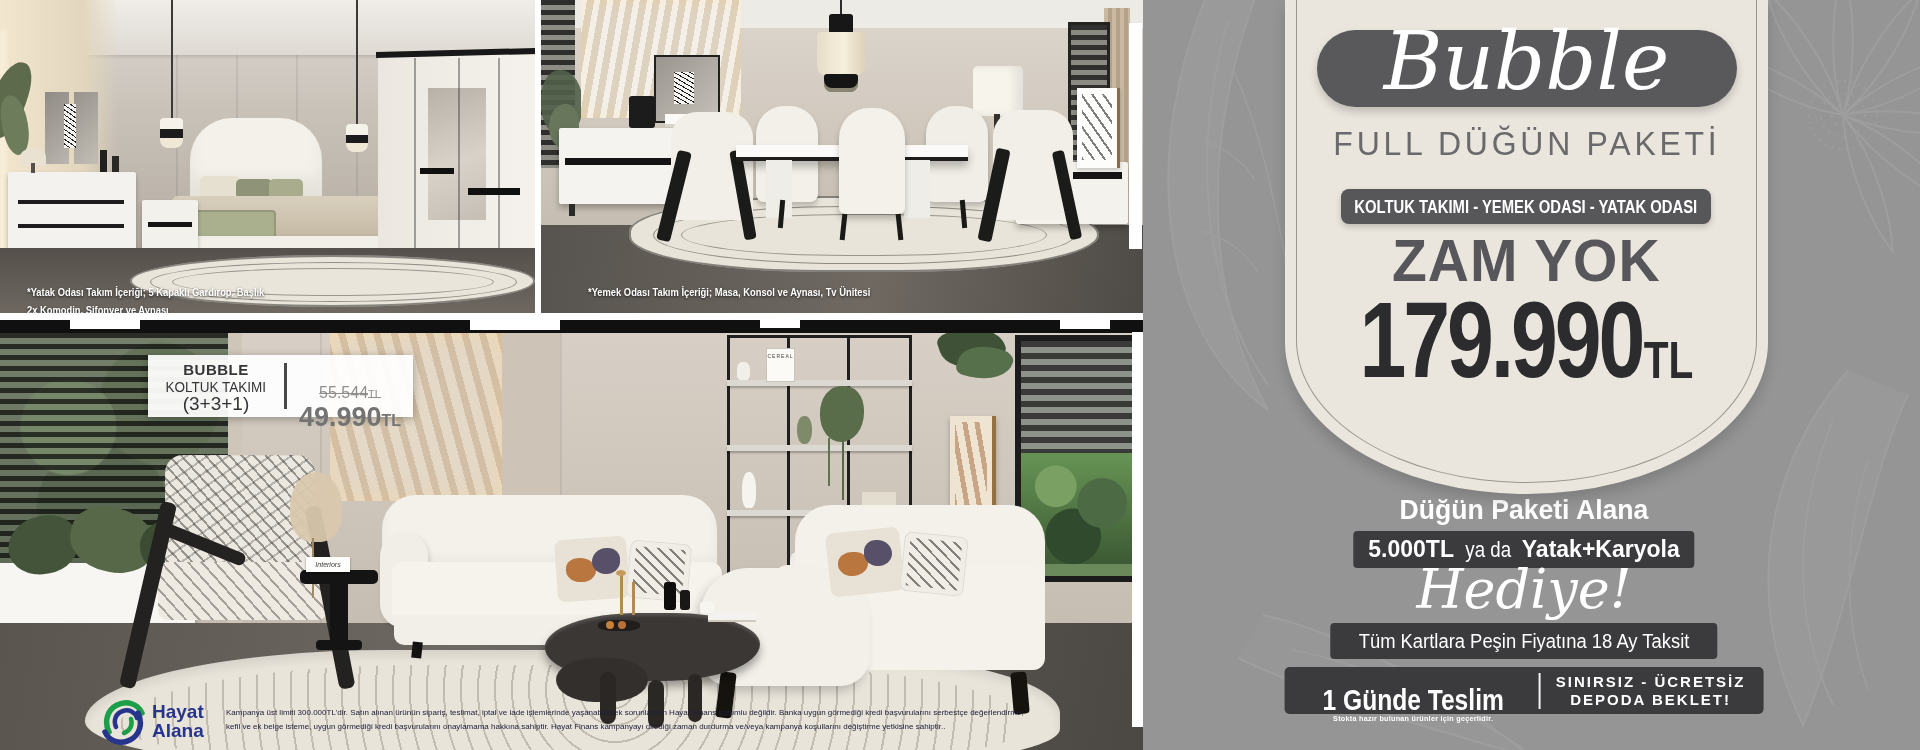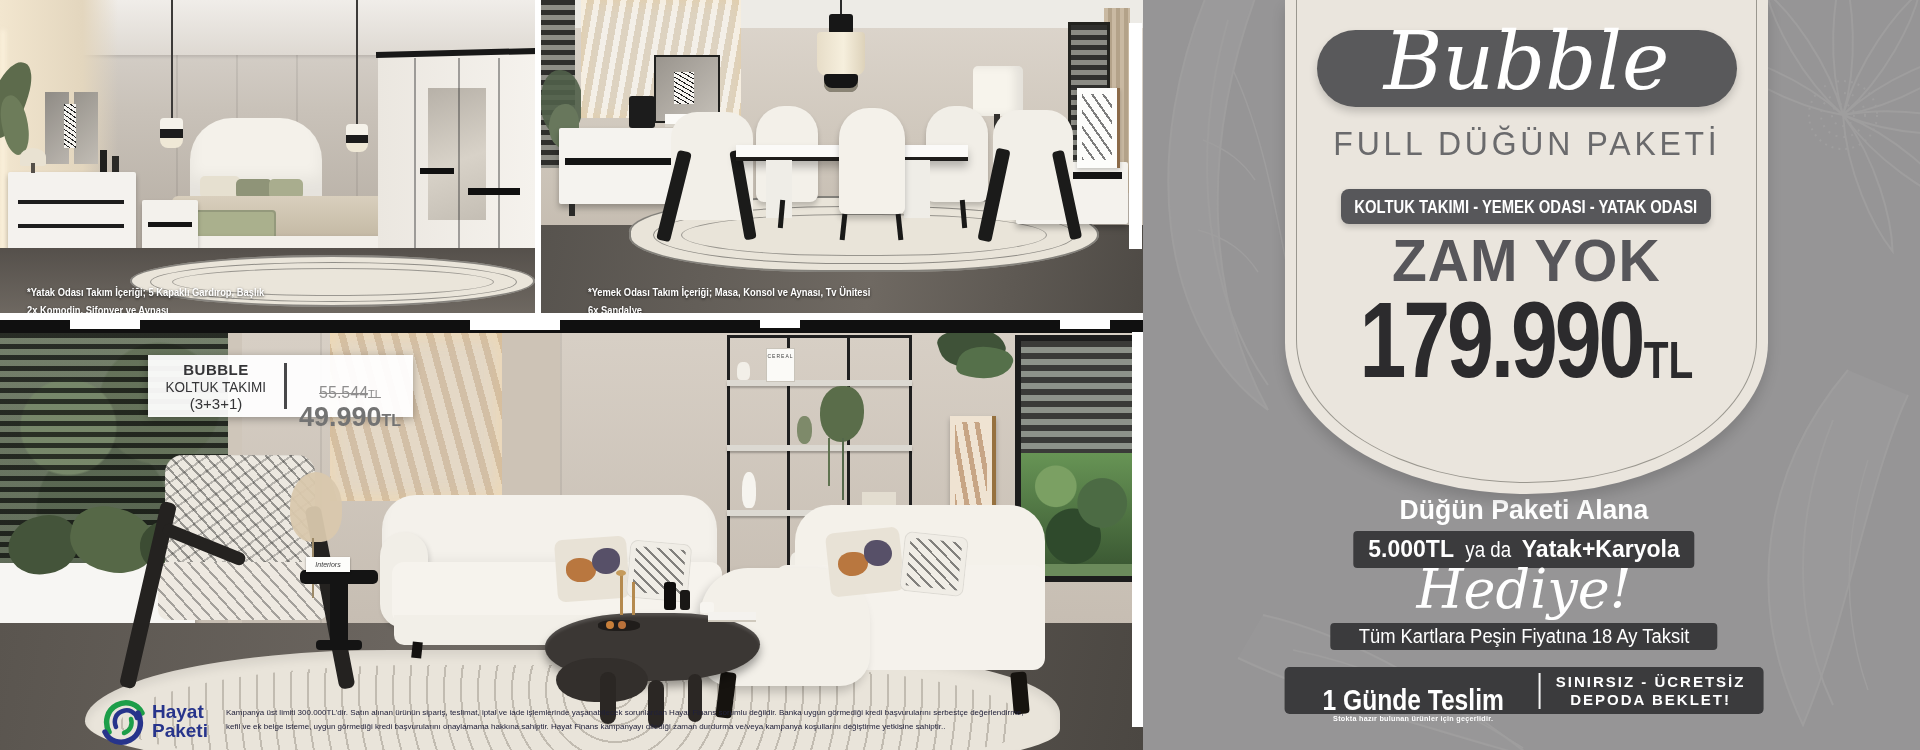--- a/index.html
+++ b/index.html
@@ -36,36 +36,36 @@
   
   .promo-item{position:absolute;color:#fff;}
   .intro{left:1283px;top:494px;width:482px;text-align:center;font-size:28px;font-weight:700;}
   .intro .cx{transform:scaleX(.95);}
   .dark-bar{background:#3b3b3d;border-radius:4px;display:inline-flex;align-items:center;justify-content:center;color:#fff;}
   #gift-bar{left:1524px;top:531px;transform:translateX(-50%);height:37px;padding:0 15px;font-size:23px;white-space:nowrap;}
   #gift-bar .amt{font-weight:700;}
   #gift-bar .con{font-weight:400;font-size:22px;margin:0 7px;transform:scaleX(.85);}
   #gift-bar .itm{font-weight:700;}
   .hediye{left:1283px;top:560px;width:482px;text-align:center;font-size:54px;line-height:1.1;}
-  #inst-bar{left:1524px;top:623px;transform:translateX(-50%);height:27px;padding:0 14px;font-size:20px;white-space:nowrap;}
+  #inst-bar{left:1524px;top:623px;transform:translateX(-50%);height:36px;padding:0 14px;font-size:20px;white-space:nowrap;}
   #inst-bar .cx{transform:scaleX(.92);}
   #bottom-bar{left:1524px;top:667px;transform:translateX(-50%);height:47px;padding:0 18px;border-radius:5px;gap:15px;}
   .deliv-col{text-align:center;margin-top:28px;}
   .deliv-title{font-size:30px;font-weight:700;line-height:28px;white-space:nowrap;transform:scaleX(.82);}
   .deliv-note{font-size:8px;font-weight:700;line-height:9px;white-space:nowrap;transform:scaleX(.9);letter-spacing:.3px;}
   .vdiv{width:2px;height:36px;background:#fff;opacity:.95;}
   .store-col{text-align:center;font-size:15px;font-weight:700;letter-spacing:2px;line-height:18px;white-space:nowrap;}
   
   #price-tag{position:absolute;left:148px;top:35px;width:245px;height:62px;background:rgba(255,255,255,.94);
      display:flex;align-items:center;padding:0 10px;gap:10px;box-shadow:0 2px 8px rgba(0,0,0,.3);z-index:45;}
   .tag-left{width:116px;text-align:center;color:#353537;line-height:17px;}
   .tag-brand{font-size:15px;font-weight:700;letter-spacing:.5px;}
   .tag-prod{font-size:15px;}
   .tag-prod .cx{transform:scaleX(.9);}
-  .tag-conf{font-size:15px;}
+  .tag-conf{font-size:19px;}
   .tag-div{width:3px;height:46px;background:#48484a;}
   .tag-right{flex:1;text-align:center;line-height:20px;}
   .tag-old{font-size:16px;color:#8f8e8e;text-decoration:line-through;margin-top:44px;}
   .tag-old .c{font-size:11px;}
   .tag-new{font-size:27px;font-weight:700;color:#737373;line-height:26px;}
   .tag-new .c{font-size:16px;}
   
   #finance-brand{position:absolute;left:152px;top:702px;font-size:19px;font-weight:700;color:#27348b;line-height:19px;z-index:41;}
   #disclaimer{position:absolute;left:226px;top:706px;width:860px;font-size:8px;color:#20203a;line-height:14px;z-index:41;}
   .wstrip{position:absolute;background:#fff;z-index:30;}
@@ -184,21 +184,20 @@
     <div class="abs" style="left:225px;top:160px;width:26px;height:58px;background:#efede7"></div>
     <div class="abs" style="left:363px;top:160px;width:26px;height:58px;background:#efede7"></div>
     <div class="abs" style="left:298px;top:108px;width:66px;height:106px;background:#f4f1ea;border-radius:30px 30px 6px 6px;box-shadow:0 5px 6px rgba(0,0,0,.22)"></div>
     <div class="abs" style="left:300px;top:214px;width:5px;height:26px;background:#191918;transform:rotate(6deg)"></div>
     <div class="abs" style="left:356px;top:214px;width:5px;height:26px;background:#191918;transform:rotate(-6deg)"></div>
     <div class="abs" style="left:238px;top:200px;width:5px;height:28px;background:#191918;transform:rotate(5deg)"></div>
     <div class="abs" style="left:420px;top:200px;width:5px;height:28px;background:#191918;transform:rotate(-5deg)"></div>
 
     <div class="caption" style="left:47px;top:283px">
       <div><span class="cx">*Yemek Odası Takım İçeriği; Masa, Konsol ve Aynası, Tv Ünitesi</span></div>
-      <div><span class="cx">6x Sandalye</span></div>
     </div>
   </div>
 
   <div class="photo" style="left:0;top:320px;width:1143px;height:430px">
     <div class="abs" style="left:0;top:0;width:1143px;height:310px;background:linear-gradient(180deg,#d8d0c6,#c6bdb2)"></div>
 
     <div class="abs" style="left:0;top:13px;width:228px;height:235px;background:radial-gradient(circle at 30% 40%,#5f7350 0 22%,transparent 23%),radial-gradient(circle at 70% 30%,#48583c 0 26%,transparent 27%),radial-gradient(circle at 45% 75%,#3a4a32 0 30%,transparent 31%),linear-gradient(#5c6a52,#42503a)"></div>
     <div class="abs" style="left:0;top:13px;width:228px;height:235px;background:repeating-linear-gradient(180deg,rgba(18,18,18,.7) 0 5px,rgba(205,208,198,.22) 5px 11px)"></div>
     <div class="abs" style="left:228px;top:13px;width:14px;height:290px;background:#cfc6ba"></div>
 
@@ -397,20 +396,20 @@
   </div>
 
   <svg width="47" height="47" viewBox="0 0 47 47" style="position:absolute;left:100px;top:699px;z-index:41">
     <path d="M9,33 C4,23 7,11 17,6 C27,1 38,5 42,14" fill="none" stroke="#1d9e49" stroke-width="5.5" stroke-linecap="round"></path>
     <path d="M38,14 C43,24 40,36 30,41 C20,46 9,42 5,33" fill="none" stroke="#27348b" stroke-width="5.5" stroke-linecap="round"></path>
     <path d="M16,28 C13,21 16,14 23,12 C29,10 35,13 37,19" fill="none" stroke="#27348b" stroke-width="4.5" stroke-linecap="round"></path>
     <path d="M31,20 C33,26 30,32 24,34" fill="none" stroke="#1d9e49" stroke-width="4.5" stroke-linecap="round"></path>
   </svg>
   <div id="finance-brand">
     <div>Hayat</div>
-    <div>Paketi</div>
+    <div>Alana</div>
   </div>
   <div id="disclaimer">
     <div>Kampanya üst limiti 300.000TL'dir. Satın alınan ürünün sipariş, teslimat, iptal ve iade işlemlerinde yaşanabilecek sorunlardan Hayat Finans sorumlu değildir. Banka uygun görmediği kredi başvurularını serbestçe değerlendirme,</div>
     <div>kefil ve ek belge isteme, uygun görmediği kredi başvurularını onaylamama hakkına sahiptir. Hayat Finans kampanyayı dilediği zaman durdurma ve/veya kampanya koşullarını değiştirme yetkisine sahiptir..</div>
   </div>
 
 </div>
 
 </body></html>

